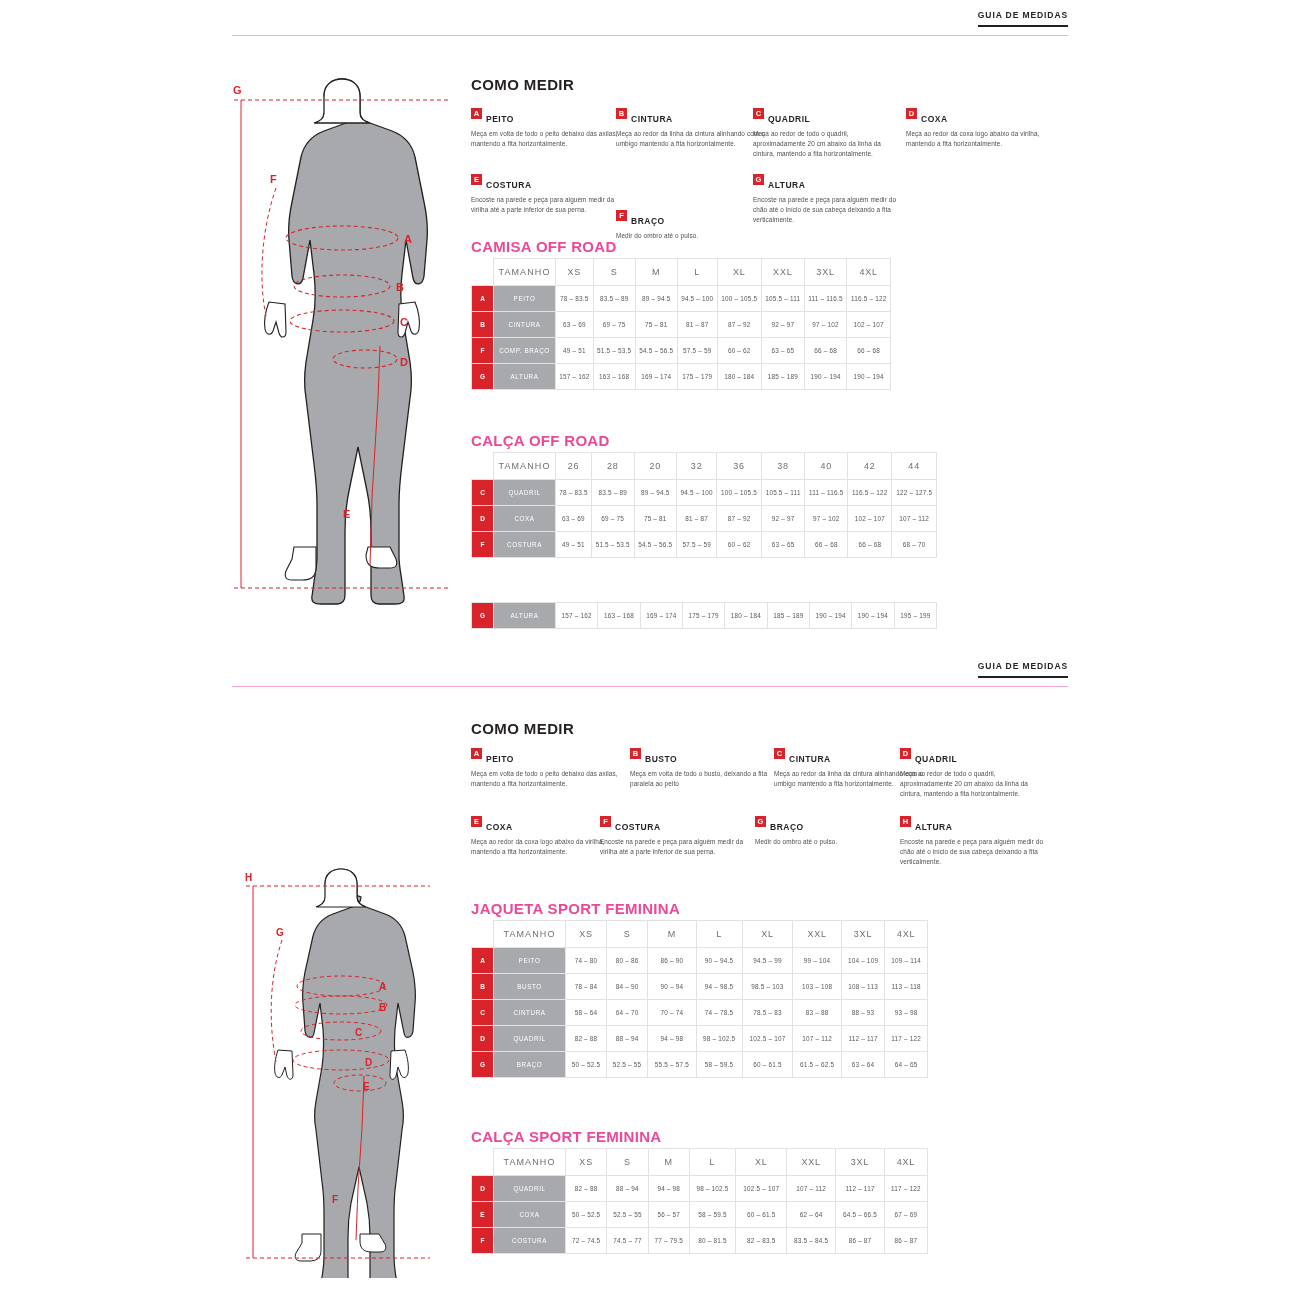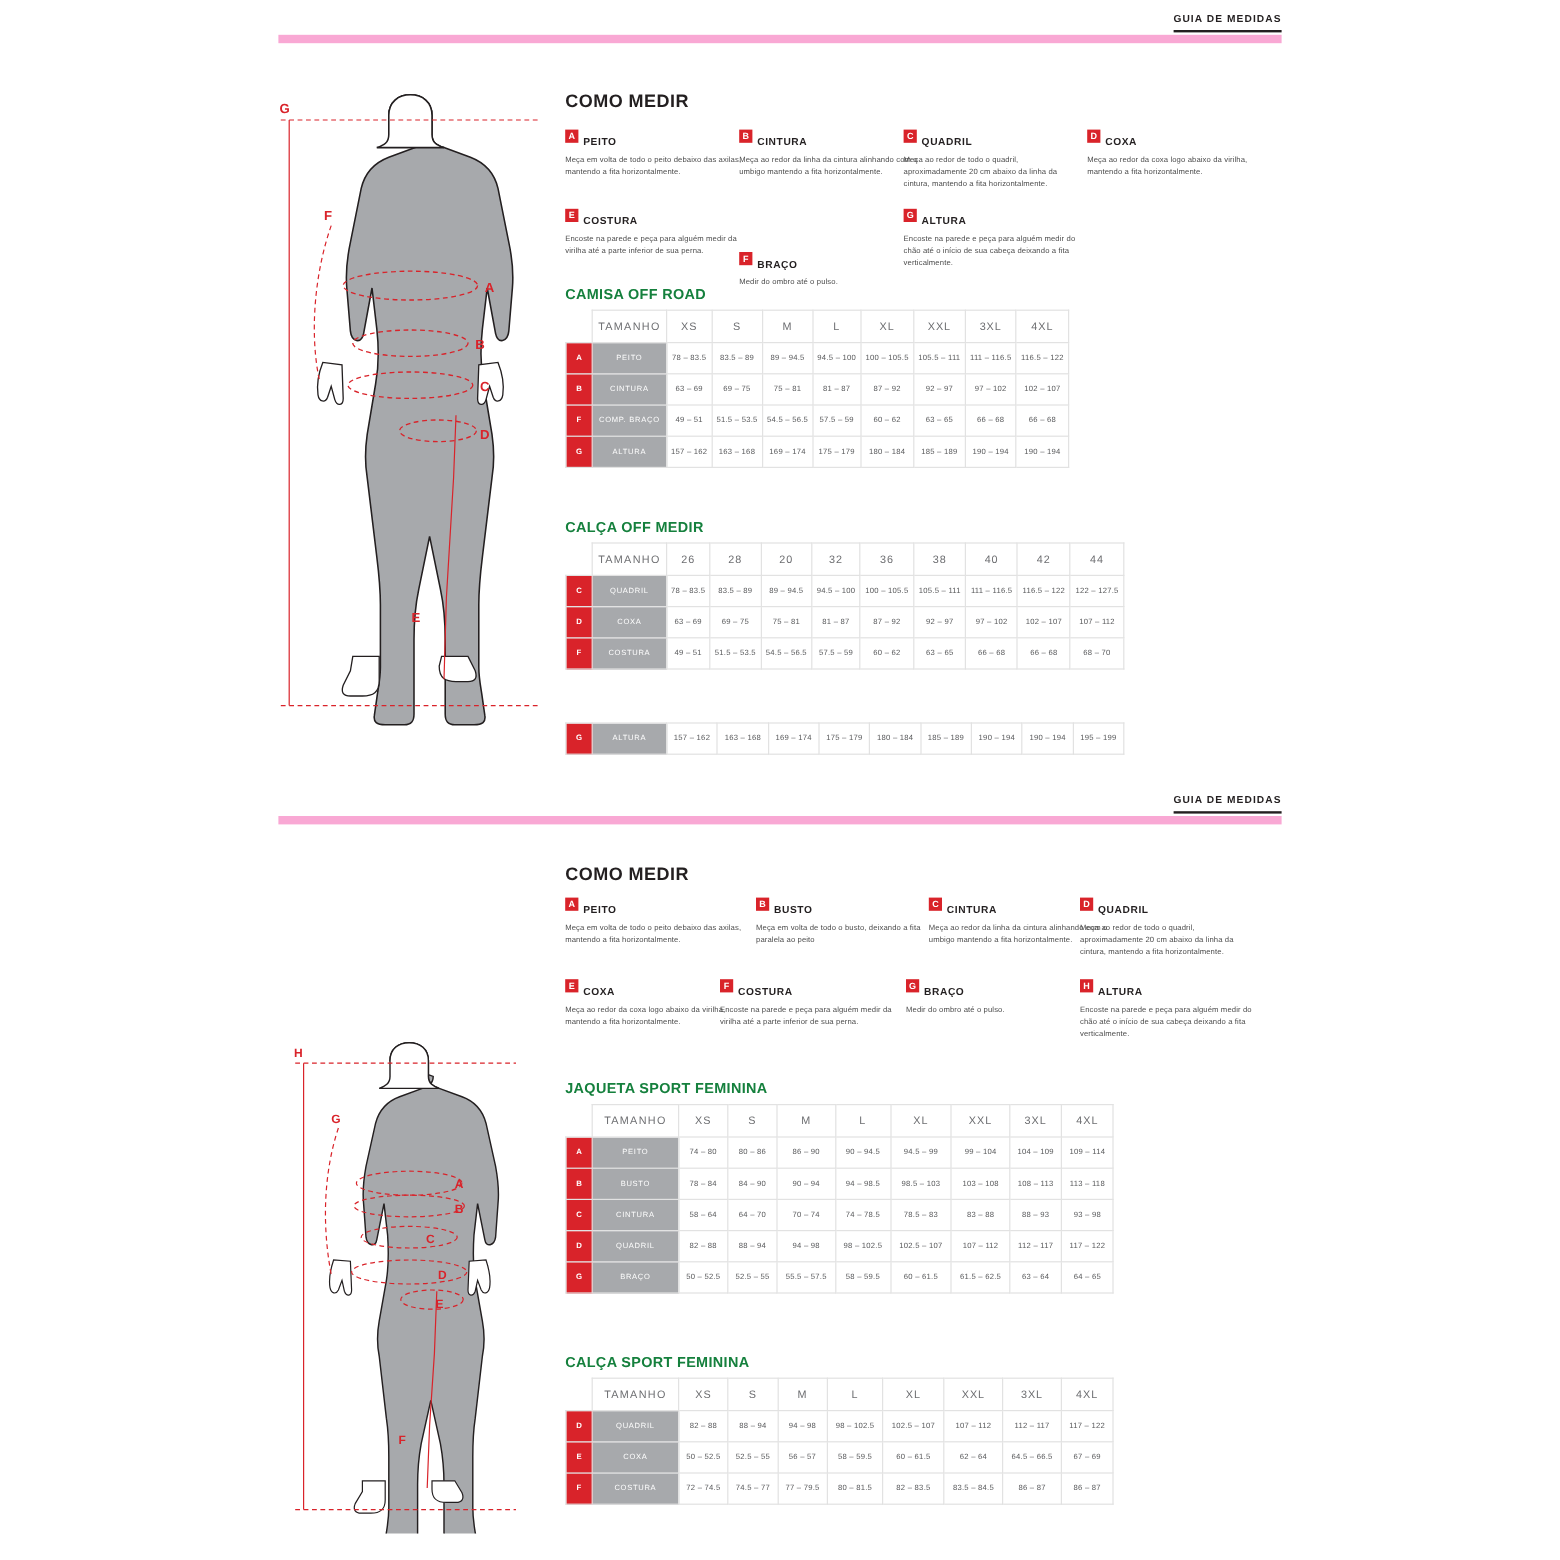--- a/index.html
+++ b/index.html
@@ -9,38 +9,38 @@
     background:#ffffff;
     font-family:"Liberation Sans", sans-serif;
     color:#231f20;
     overflow:hidden;
   }
   .page { position:relative; width:1300px; height:1300px; }
 
   
   .sect-head {
     position:absolute; left:232px; right:232px;
-    border-bottom:7px solid #f9a8d4;
+    border-bottom:1px solid #f9a8d4;
     height:26px;
   }
   .sect-head .lbl {
     position:absolute; right:0; top:0;
     font-size:8.5px; font-weight:bold; letter-spacing:.9px;
     color:#231f20; padding-bottom:5px;
     border-bottom:2px solid #231f20;
   }
 
   
   .como-medir {
     position:absolute;
     font-size:15px; font-weight:bold; letter-spacing:.4px; color:#231f20;
   }
   .tbl-title {
     position:absolute;
-    font-size:12px; font-weight:bold; letter-spacing:.3px; color:#15803d;
+    font-size:15px; font-weight:bold; letter-spacing:.3px; color:#ec4899;
   }
 
   
   .legend-item { position:absolute; width:150px; }
   .legend-item .badge {
     display:inline-block; width:11px; height:11px; background:#d9232a;
     color:#fff; font-size:7.5px; font-weight:bold; line-height:11px;
     text-align:center; vertical-align:top; margin-right:4px;
   }
   .legend-item .ttl {
@@ -234,21 +234,21 @@
       <td class="val">169 – 174</td>
       <td class="val">175 – 179</td>
       <td class="val">180 – 184</td>
       <td class="val">185 – 189</td>
       <td class="val">190 – 194</td>
       <td class="val">190 – 194</td>
     </tr>
   </tbody>
     </table>
 
-  <div class="tbl-title" style="left:471px; top:432px;">CALÇA OFF MEDIR</div>
+  <div class="tbl-title" style="left:471px; top:432px;">CALÇA OFF ROAD</div>
   <table class="size" style="left:471px; top:452px; width:466px;">
     <tbody>
         <tr>
       <th class="hd" style="width:22px; border:none;"></th>
       <th class="hd size-col" style="width:62px;">TAMANHO</th>
       <th class="hd">26</th>
       <th class="hd">28</th>
       <th class="hd">20</th>
       <th class="hd">32</th>
       <th class="hd">36</th>

